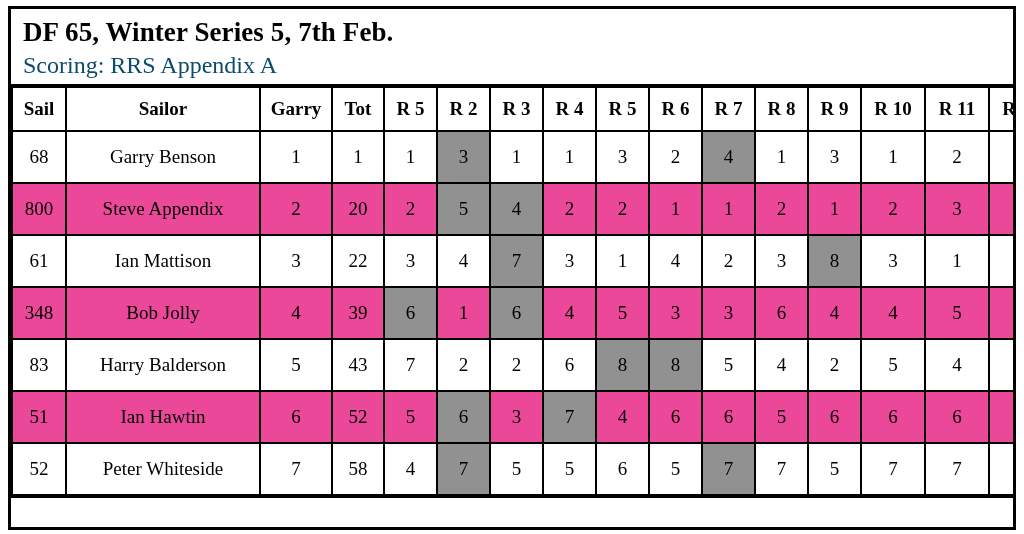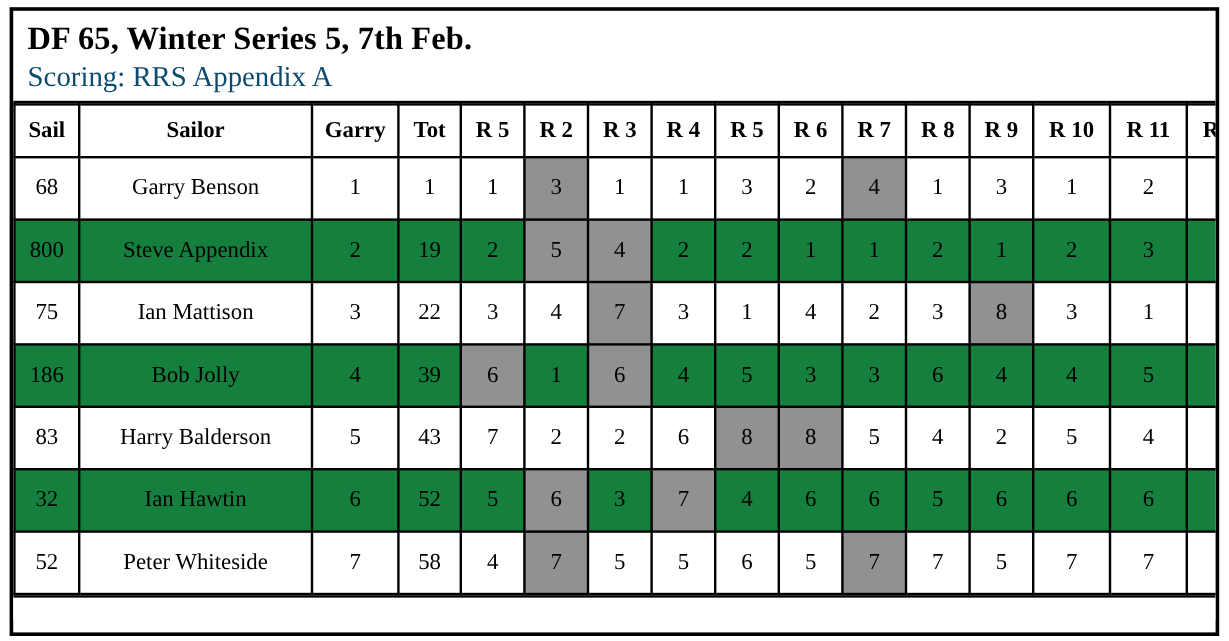--- a/index.html
+++ b/index.html
@@ -76,21 +76,21 @@
 
   th.c-sail, td.c-sail,
   th.c-sailor, td.c-sailor {
     text-align: left;
     padding-left: 8px;
   }
   td.c-sail, td.c-sailor, td.c-rank, td.c-tot {
     font-weight: normal;
   }
   tr.alt td {
-    background: #15803d;
+    background: #ec4899;
   }
   td.hl {
     background: #919191;
   }
   tr.alt td.hl {
     background: #919191;
   }
   .footer-strip {
     height: 18px;
     border-top: 2px solid #000;
@@ -145,54 +145,54 @@
             <td class="c-race">1</td>
             <td class="c-race">3</td>
             <td class="c-race wide">1</td>
             <td class="c-race wide">2</td>
             <td class="c-race wide">1</td>
           </tr>
           <tr class="alt">
             <td class="c-sail">800</td>
             <td class="c-sailor">Steve Appendix</td>
             <td class="c-rank">2</td>
-            <td class="c-tot">19</td>
+            <td class="c-tot">20</td>
             <td class="c-race">2</td>
             <td class="c-race hl">5</td>
             <td class="c-race hl">4</td>
             <td class="c-race">2</td>
             <td class="c-race">2</td>
             <td class="c-race">1</td>
             <td class="c-race">1</td>
             <td class="c-race">2</td>
             <td class="c-race">1</td>
             <td class="c-race wide">2</td>
             <td class="c-race wide">3</td>
             <td class="c-race wide">2</td>
           </tr>
           <tr>
-            <td class="c-sail">75</td>
+            <td class="c-sail">61</td>
             <td class="c-sailor">Ian Mattison</td>
             <td class="c-rank">3</td>
             <td class="c-tot">22</td>
             <td class="c-race">3</td>
             <td class="c-race">4</td>
             <td class="c-race hl">7</td>
             <td class="c-race">3</td>
             <td class="c-race">1</td>
             <td class="c-race">4</td>
             <td class="c-race">2</td>
             <td class="c-race">3</td>
             <td class="c-race hl">8</td>
             <td class="c-race wide">3</td>
             <td class="c-race wide">1</td>
             <td class="c-race wide">3</td>
           </tr>
           <tr class="alt">
-            <td class="c-sail">186</td>
+            <td class="c-sail">348</td>
             <td class="c-sailor">Bob Jolly</td>
             <td class="c-rank">4</td>
             <td class="c-tot">39</td>
             <td class="c-race hl">6</td>
             <td class="c-race">1</td>
             <td class="c-race hl">6</td>
             <td class="c-race">4</td>
             <td class="c-race">5</td>
             <td class="c-race">3</td>
             <td class="c-race">3</td>
@@ -214,21 +214,21 @@
             <td class="c-race hl">8</td>
             <td class="c-race hl">8</td>
             <td class="c-race">5</td>
             <td class="c-race">4</td>
             <td class="c-race">2</td>
             <td class="c-race wide">5</td>
             <td class="c-race wide">4</td>
             <td class="c-race wide">6</td>
           </tr>
           <tr class="alt">
-            <td class="c-sail">32</td>
+            <td class="c-sail">51</td>
             <td class="c-sailor">Ian Hawtin</td>
             <td class="c-rank">6</td>
             <td class="c-tot">52</td>
             <td class="c-race">5</td>
             <td class="c-race hl">6</td>
             <td class="c-race">3</td>
             <td class="c-race hl">7</td>
             <td class="c-race">4</td>
             <td class="c-race">6</td>
             <td class="c-race">6</td>

